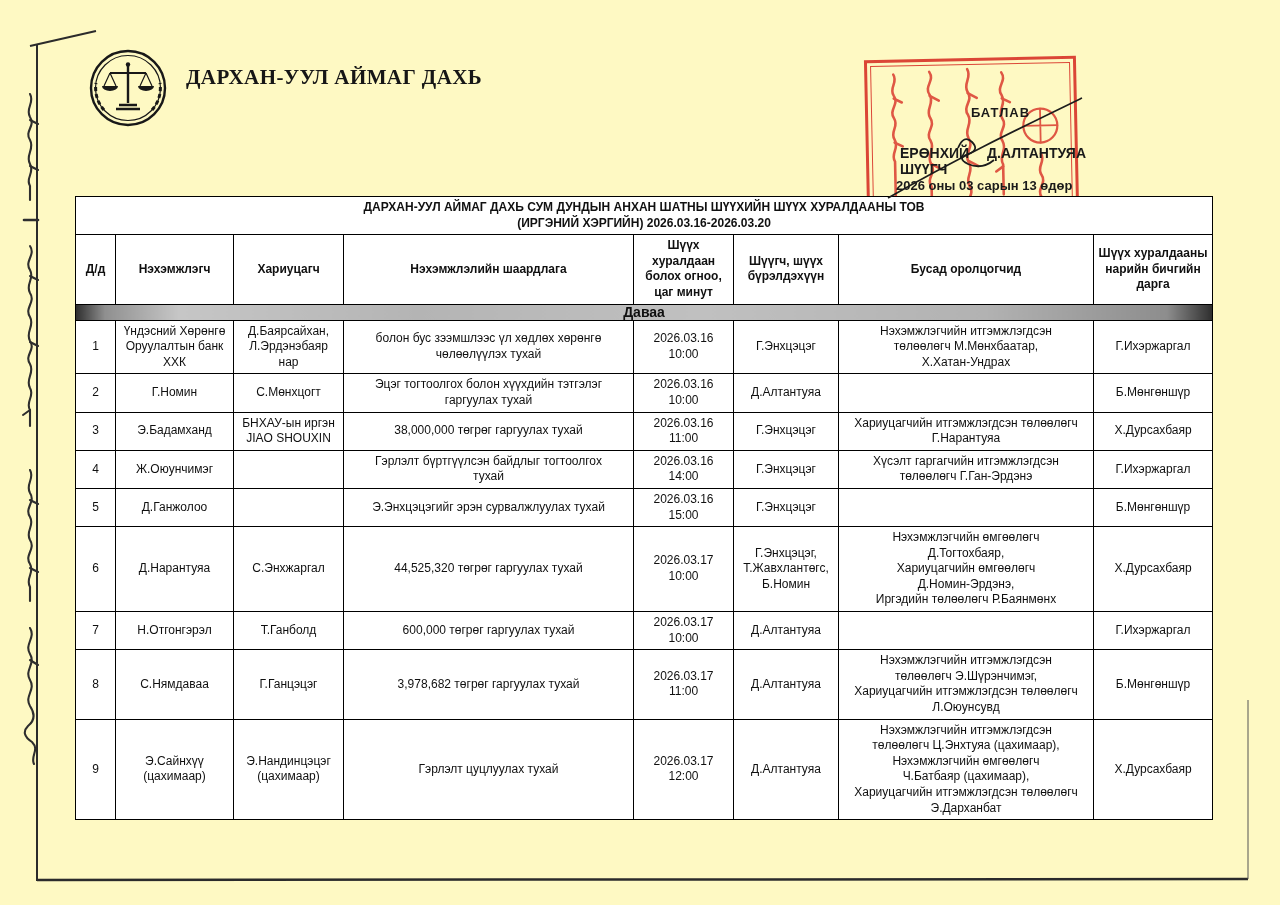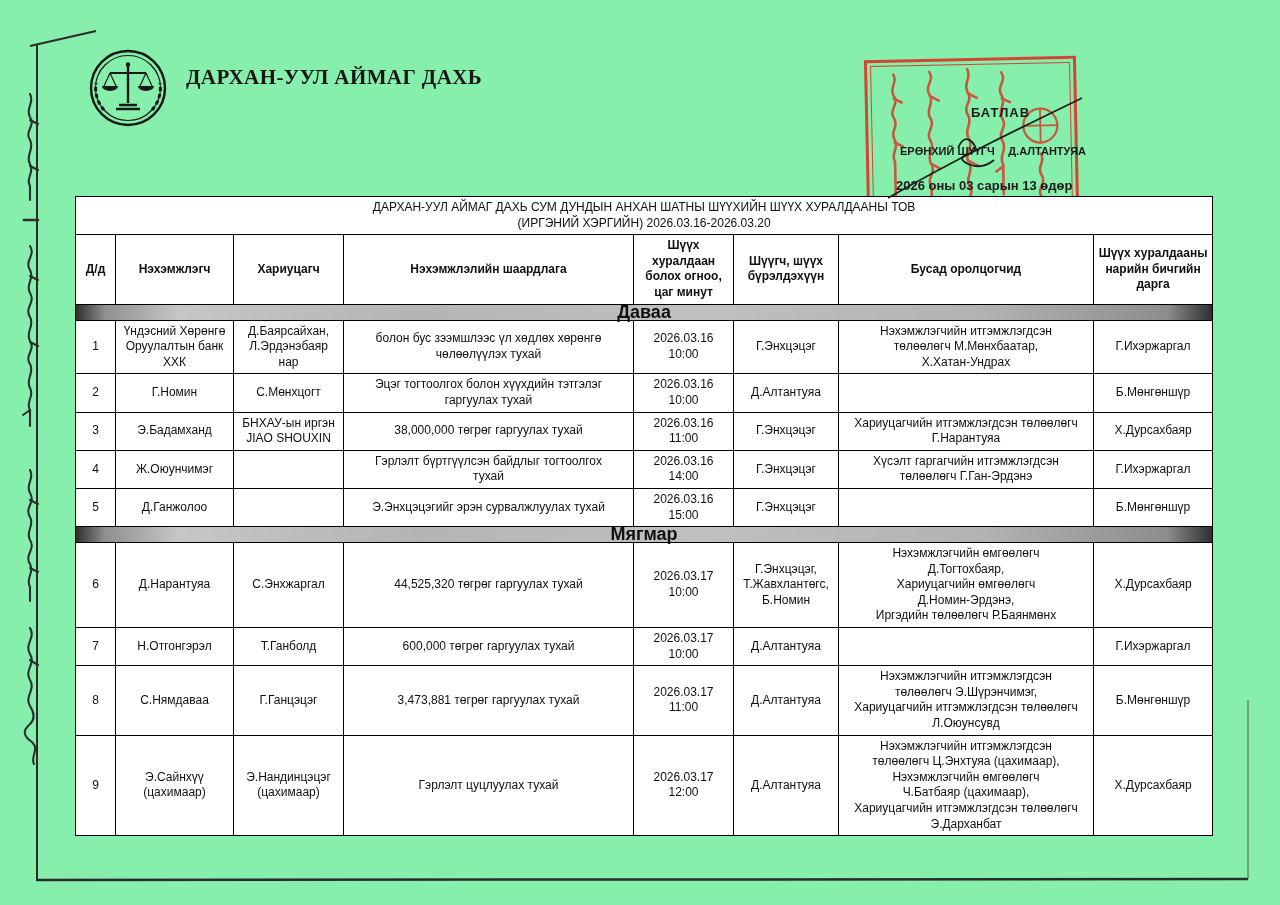--- a/index.html
+++ b/index.html
@@ -1,49 +1,49 @@
 <!DOCTYPE html>
 <html><head>
 <meta charset="utf-8">
 <style>
   html,body{margin:0;padding:0;}
   body{
     width:1280px;height:905px;background:#f6f6f4;position:relative;overflow:hidden;
     font-family:"Liberation Sans", sans-serif;color:#111;
   }
-  .page{position:absolute;inset:0;background:#86efac;}
+  .page{position:absolute;inset:0;background:#fef9c3;}
   
   .frame-svg{position:absolute;left:0;top:0;z-index:1;}
   
   .side-script{position:absolute;left:14px;top:80px;z-index:2;}
   
   .letterhead{position:absolute;left:88px;top:48px;display:flex;align-items:flex-start;z-index:3;}
   .emblem{width:80px;height:80px;flex:0 0 auto;}
   .org-title{margin-left:18px;margin-top:14px;font-family:"Liberation Serif", serif;
     font-weight:bold;font-size:21px;line-height:1.45;letter-spacing:0.4px;color:#161616;}
   
   .stamp{position:absolute;left:866px;top:58px;width:212px;height:200px;z-index:2;
     transform:rotate(-1.2deg);border:3px solid #d9372b;box-sizing:border-box;opacity:0.92;}
   .stamp-inner{position:absolute;inset:3px;border:1.5px solid #d9372b;}
   .stamp-script{position:absolute;left:4px;top:2px;}
   .stamp-num1{position:absolute;left:34px;bottom:38px;color:#d9372b;font-weight:bold;font-size:12.5px;letter-spacing:1px;}
   .stamp-num2{position:absolute;left:10px;bottom:22px;color:#d9372b;font-weight:bold;font-size:11.5px;letter-spacing:0.5px;}
   
   .approval{position:absolute;z-index:4;font-weight:bold;color:#1a1a1a;}
   .ap-batlav{left:940px;top:105px;font-size:13px;letter-spacing:1px;padding-left:31px;}
-  .ap-judgeline{left:900px;top:145px;font-size:11px;width:186px;display:flex;justify-content:space-between;}
+  .ap-judgeline{left:900px;top:145px;font-size:14px;width:186px;display:flex;justify-content:space-between;}
   .ap-date{left:896px;top:178px;font-size:13px;text-align:right;}
   .sig-svg{position:absolute;left:858px;top:52px;z-index:5;pointer-events:none;}
   
   .sched-table{position:absolute;left:75px;top:196px;width:1137px;border-collapse:collapse;table-layout:fixed;z-index:3;background:#fff;}
   .sched-table td{border:1px solid #000;font-size:12px;line-height:1.3;text-align:center;
     vertical-align:middle;padding:3px 4px;white-space:pre-line;word-wrap:break-word;color:#101010;}
-  .title-cell{font-weight:normal;font-size:12.5px;padding:7px 4px;margin-top:24px;}
+  .title-cell{font-weight:bold;font-size:12.5px;padding:7px 4px;margin-top:24px;}
   .head-cell{font-weight:bold;padding:6px 3px;}
-  .section-row td{font-weight:bold;font-size:18px;padding:0;height:15px;line-height:15px;
+  .section-row td{font-weight:bold;font-size:14px;padding:0;height:15px;line-height:15px;
     background:linear-gradient(90deg,#303030 0%,#8f8f8f 2.5%,#c6c6c6 9%,#b4b4b4 30%,#c0c0c0 55%,#b2b2b2 80%,#8d8d8d 96%,#2e2e2e 100%);}
 </style>
 </head>
 <body>
 
 <div class="page">
 
   <svg class="frame-svg" width="1280" height="905">
     <path d="M30 46 L96 31" stroke="#2b2b2b" stroke-width="2" fill="none"></path>
     <path d="M37 44 L37 881" stroke="#2b2b2b" stroke-width="2" fill="none"></path>
@@ -208,23 +208,20 @@
           <td>5</td>
           <td>Д.Ганжолоо</td>
           <td></td>
           <td>Э.Энхцэцэгийг эрэн сурвалжлуулах тухай</td>
           <td>2026.03.16
 15:00</td>
           <td>Г.Энхцэцэг</td>
           <td></td>
           <td>Б.Мөнгөншүр</td>
         </tr>
-        <tr class="section-row">
-          <td colspan="8">Мягмар</td>
-        </tr>
         <tr>
           <td>6</td>
           <td>Д.Нарантуяа</td>
           <td>С.Энхжаргал</td>
           <td>44,525,320 төгрөг гаргуулах тухай</td>
           <td>2026.03.17
 10:00</td>
           <td>Г.Энхцэцэг,
 Т.Жавхлантөгс,
 Б.Номин</td>
@@ -243,21 +240,21 @@
           <td>2026.03.17
 10:00</td>
           <td>Д.Алтантуяа</td>
           <td></td>
           <td>Г.Ихэржаргал</td>
         </tr>
         <tr>
           <td>8</td>
           <td>С.Нямдаваа</td>
           <td>Г.Ганцэцэг</td>
-          <td>3,473,881 төгрөг гаргуулах тухай</td>
+          <td>3,978,682 төгрөг гаргуулах тухай</td>
           <td>2026.03.17
 11:00</td>
           <td>Д.Алтантуяа</td>
           <td>Нэхэмжлэгчийн итгэмжлэгдсэн
 төлөөлөгч Э.Шүрэнчимэг,
 Хариуцагчийн итгэмжлэгдсэн төлөөлөгч
 Л.Оюунсувд</td>
           <td>Б.Мөнгөншүр</td>
         </tr>
         <tr>

